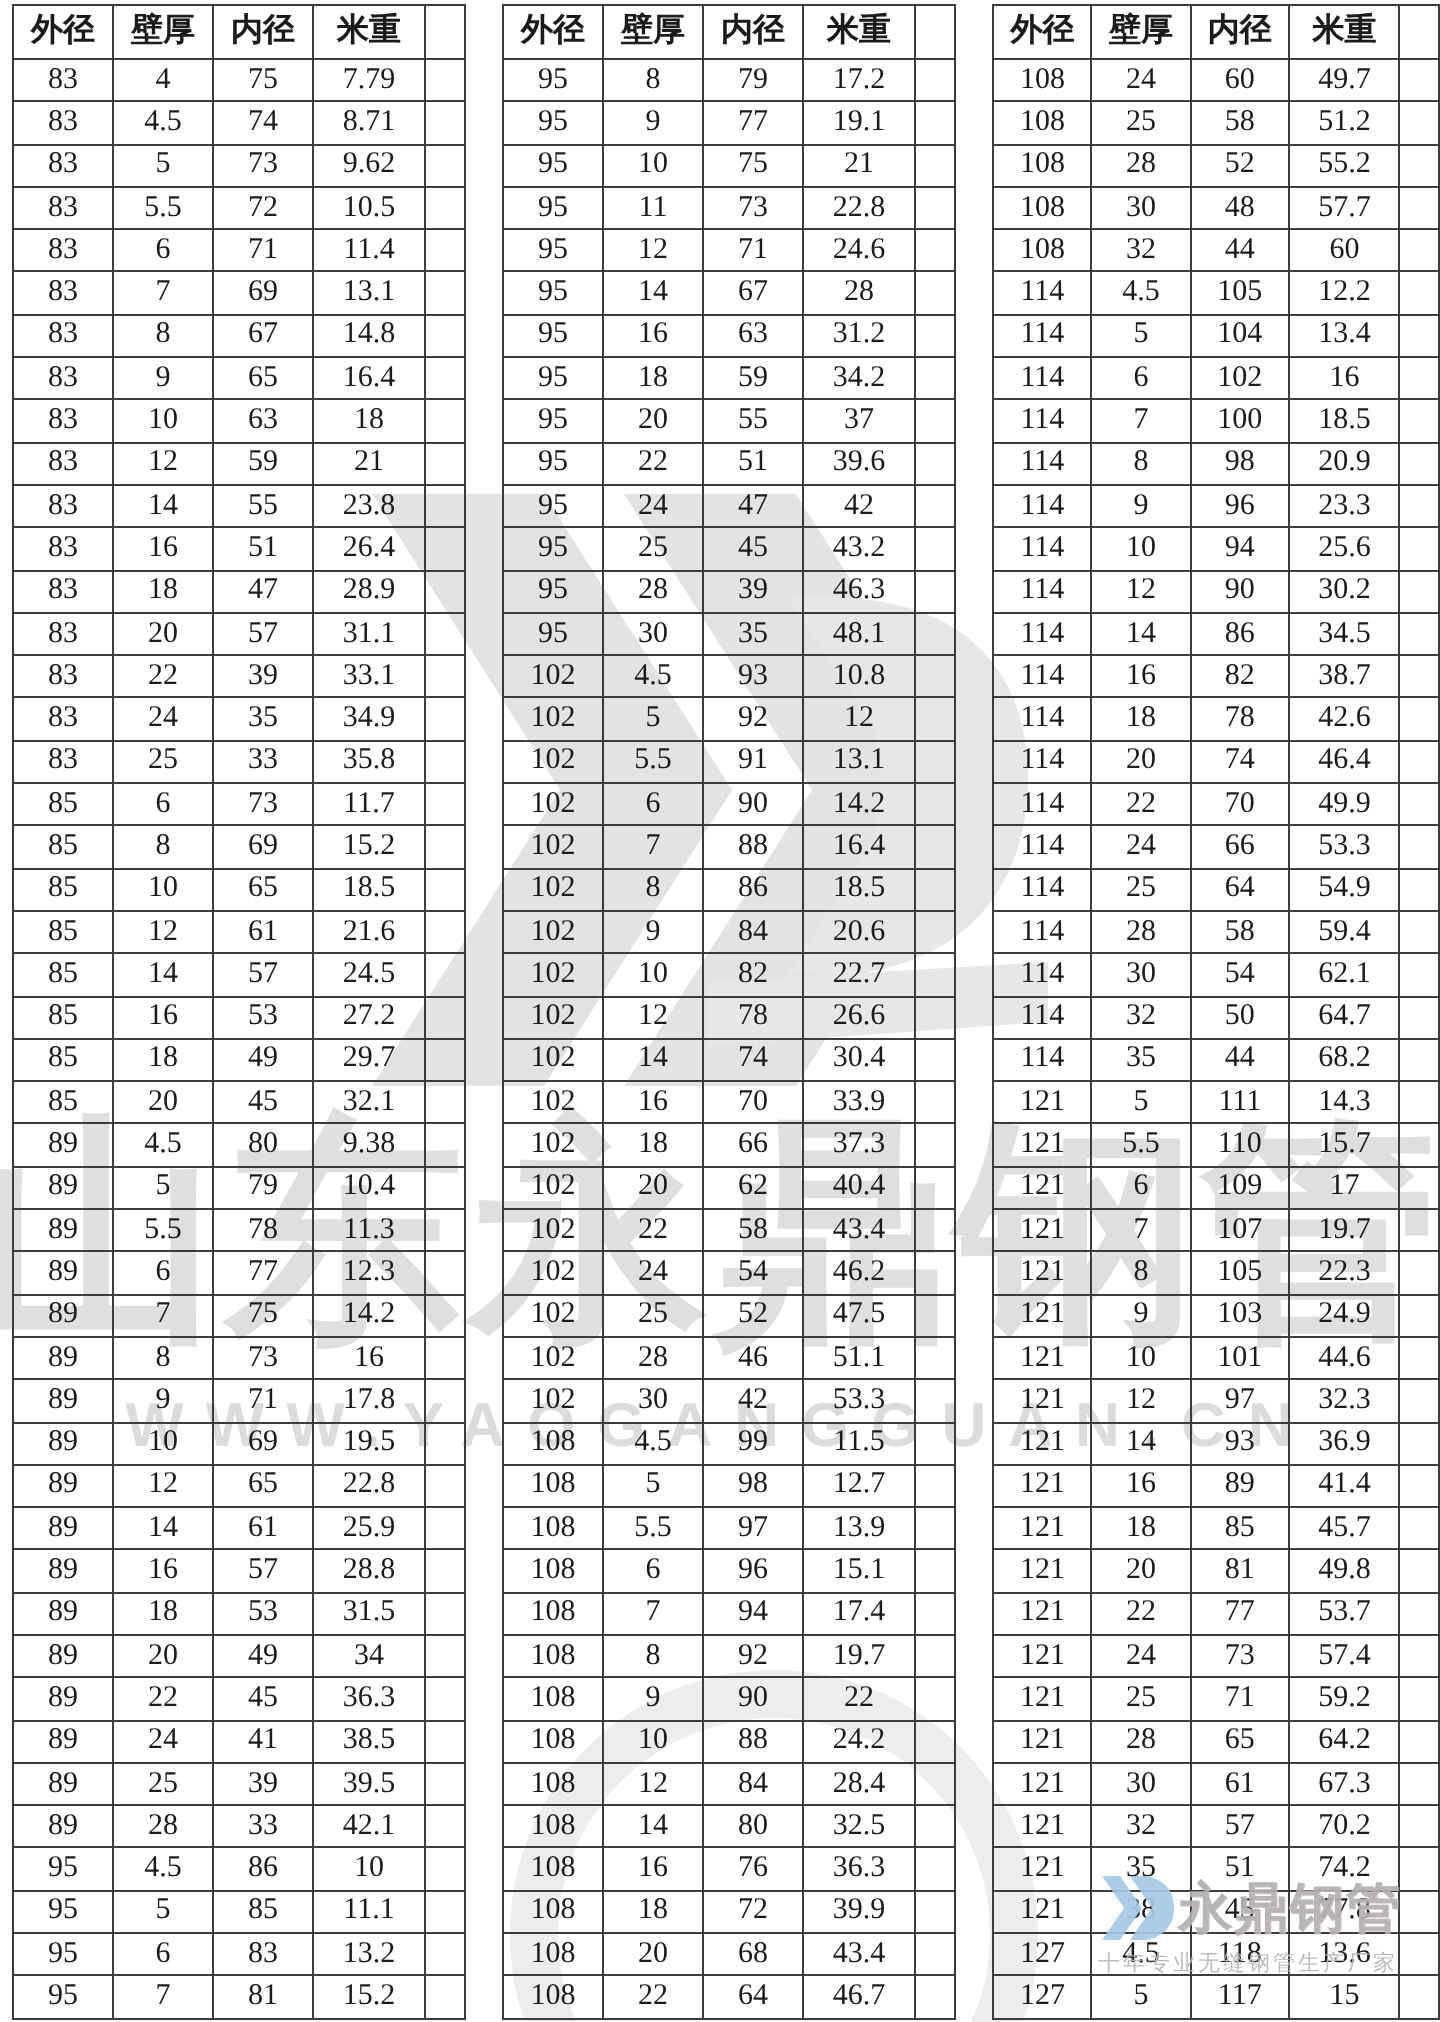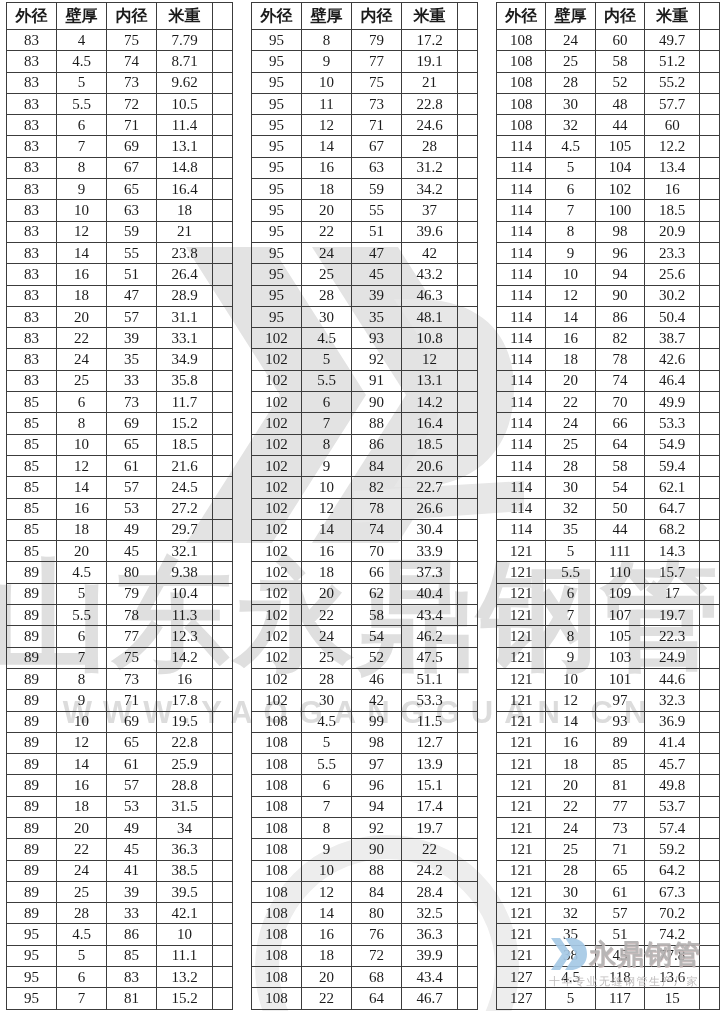--- a/index.html
+++ b/index.html
@@ -867,21 +867,21 @@
           <td>114</td>
           <td>12</td>
           <td>90</td>
           <td>30.2</td>
           <td class="spacer"></td>
         </tr>
         <tr>
           <td>114</td>
           <td>14</td>
           <td>86</td>
-          <td>50.4</td>
+          <td>34.5</td>
           <td class="spacer"></td>
         </tr>
         <tr>
           <td>114</td>
           <td>16</td>
           <td>82</td>
           <td>38.7</td>
           <td class="spacer"></td>
         </tr>
         <tr>

